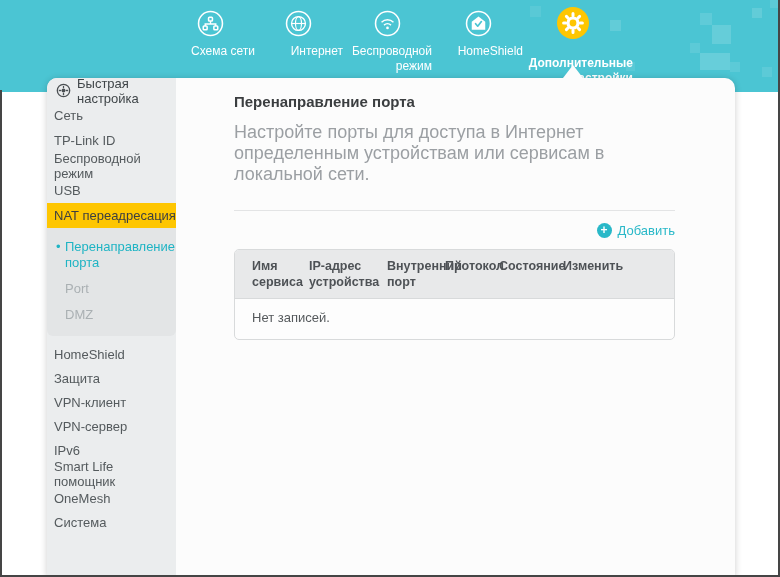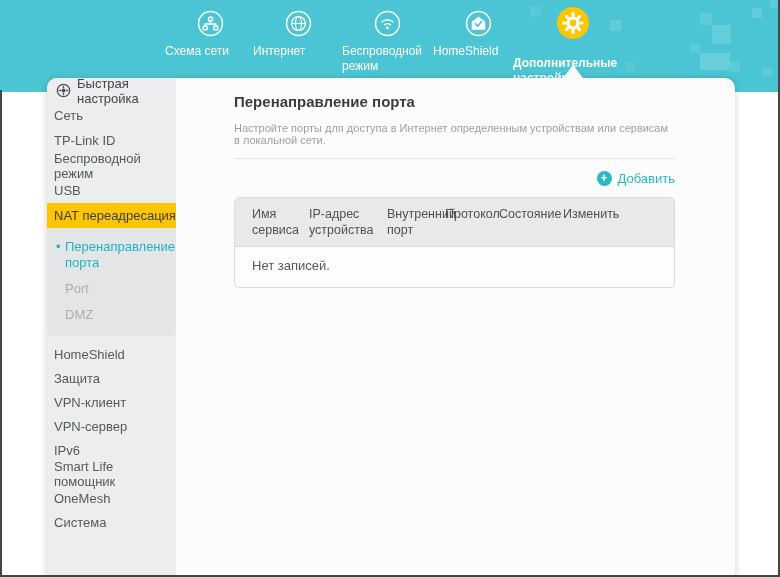--- a/index.html
+++ b/index.html
@@ -9,21 +9,21 @@
   
   .edge { position:absolute; background:#454545; z-index:50; }
   .edge.left { left:0; top:90px; bottom:0; width:2px; }
   .edge.right { right:0; top:0; bottom:0; width:2px; }
   .edge.bottom { left:0; right:0; bottom:0; height:2px; }
 
   
   .header { position:absolute; left:0; top:0; width:780px; height:92px; background:#4bc5d3; }
   .deco { position:absolute; background:rgba(255,255,255,0.16); }
 
-  .nav-item { position:absolute; top:10px; text-align:left; cursor:pointer; }
+  .nav-item { position:absolute; top:10px; text-align:right; cursor:pointer; }
   .icon-circle { width:27px; height:27px; margin:0 auto; display:flex; align-items:center; justify-content:center; }
   .nav-item.active .icon-circle { width:32px; height:32px; margin-top:-3px; background:#fec601; border-radius:50%; }
   .nav-label { margin-top:7px; font-size:12px; line-height:15px; color:#ffffff; }
   .nav-item.active .nav-label { font-weight:bold; margin-top:17px; }
 
   .notch { position:absolute; left:563px; top:65px; width:0; height:0;
            border-left:10px solid transparent; border-right:10px solid transparent;
            border-bottom:13px solid #fcfcfc; z-index:6; }
 
   
@@ -41,30 +41,30 @@
   .side-item.active-yellow { background:#fec601; color:#3c3f41; }
 
   .submenu { background:#e3e5e6; padding:6px 0 8px 0; border-radius:0 0 6px 6px; margin-bottom:6px; }
   .sub-item { padding:5px 6px 5px 18px; font-size:13px; line-height:16px; color:#aab0b3; cursor:pointer; position:relative; }
   .sub-item.active { color:#1fb4c4; }
   .sub-item.active::before { content:"•"; position:absolute; left:9px; top:5px; color:#1fb4c4; }
 
   
   .content { flex:1; padding:15px 60px 0 58px; }
   .page-title { font-size:15px; font-weight:bold; color:#3b3e40; }
-  .page-desc { margin-top:12px; font-size:11px; color:#9b9fa3; padding-bottom:12px; border-bottom:1px solid #e3e4e5; }
+  .page-desc { margin-top:12px; font-size:18px; color:#9b9fa3; padding-bottom:25px; border-bottom:1px solid #e3e4e5; }
 
   .add-row { display:flex; justify-content:flex-end; margin-top:12px; }
   .add-btn { display:flex; align-items:center; color:#29b8c8; font-size:13px; cursor:pointer; }
   .plus-circle { width:15px; height:15px; border-radius:50%; background:#29b8c8; color:#fff;
                  font-size:12px; font-weight:bold; line-height:15px; text-align:center; margin-right:6px; }
 
   .table { margin-top:11px; border:1px solid #d8dadb; border-radius:5px; overflow:hidden; background:#fdfdfd; }
   .thead { display:flex; background:#e8e9ea; border-bottom:1px solid #d8dadb; padding:8px 0 8px 17px; min-height:42px; }
-  .th { font-size:12.5px; font-weight:normal; color:#4e5256; line-height:16px; padding-right:4px; }
+  .th { font-size:12.5px; font-weight:bold; color:#4e5256; line-height:16px; padding-right:4px; }
   .th:nth-child(1){width:57px;} .th:nth-child(2){width:78px;} .th:nth-child(3){width:58px;}
   .th:nth-child(4){width:54px;} .th:nth-child(5){width:64px;} .th:nth-child(6){width:53px;}
   .th:nth-child(7){width:56px;}
   .tbody { padding:11px 0 14px 17px; font-size:13px; color:#55595c; }
 
   svg { display:block; }
 </style>
 </head>
 <body>
 

